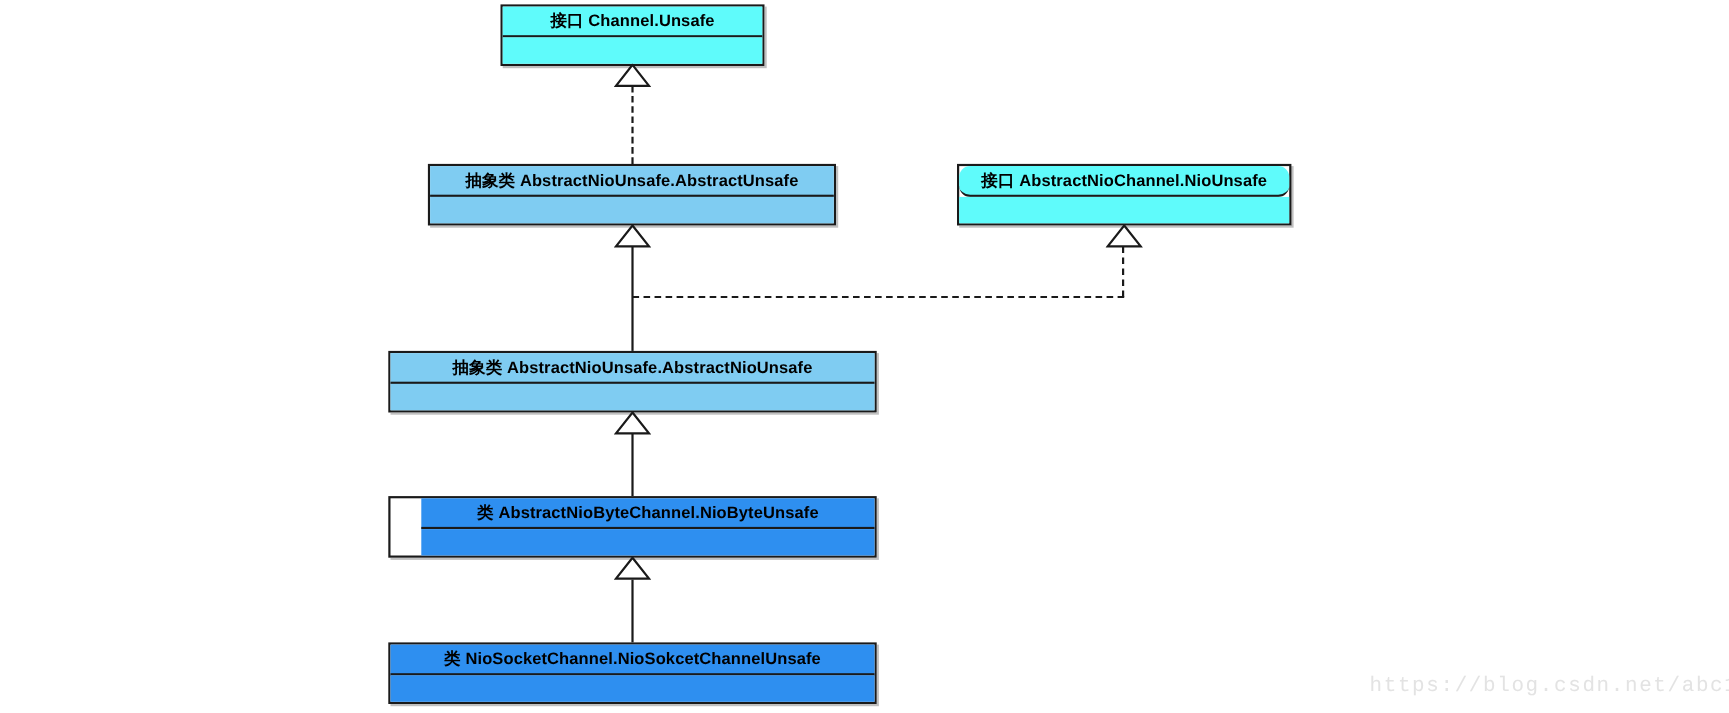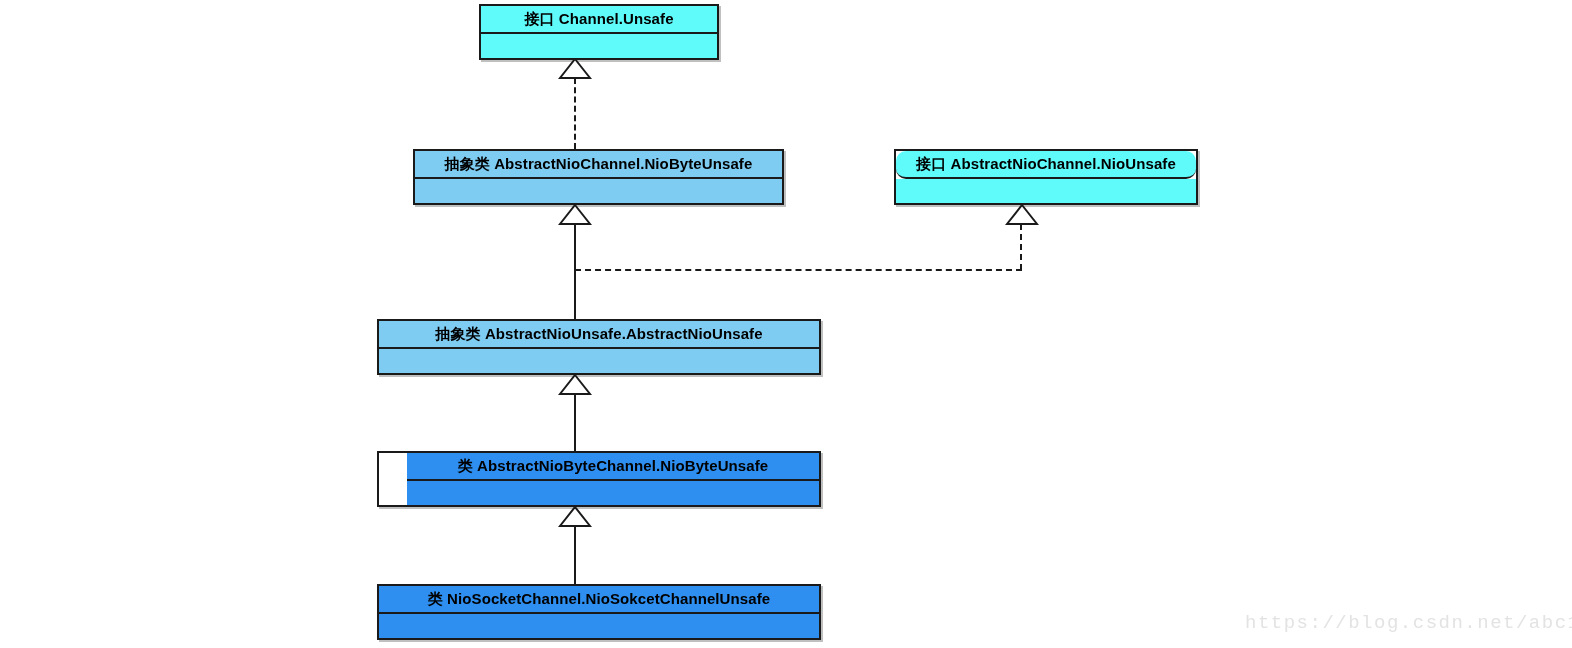--- a/index.html
+++ b/index.html
@@ -17,21 +17,20 @@
     background: #ffffff;
     overflow: hidden;
   }
 
   
   .uml-box {
     position: absolute;
     box-sizing: border-box;
     border: 2px solid #1a1a1a;
     box-shadow: 2px 2px 0 rgba(140,140,140,0.55);
-    margin-left: 24px;
   }
   .uml-box .uml-header {
     box-sizing: border-box;
     width: 100%;
     border-bottom: 2px solid #1a1a1a;
     display: flex;
     align-items: center;
     justify-content: center;
     font-weight: bold;
     font-size: 15px;
@@ -93,21 +92,21 @@
 <body>
 
 <div id="canvas">
 
   <div class="uml-box tone-interface" style="left:455px; top:4px; width:240px; height:56px;">
     <div class="uml-header" style="height:28px;">接口 Channel.Unsafe</div>
     <div class="uml-body" style="height:24px;"></div>
   </div>
 
   <div class="uml-box tone-abstract" style="left:389px; top:149px; width:371px; height:56px;">
-    <div class="uml-header" style="height:28px;">抽象类 AbstractNioChannel.NioByteUnsafe</div>
+    <div class="uml-header" style="height:28px;">抽象类 AbstractNioUnsafe.AbstractUnsafe</div>
     <div class="uml-body" style="height:24px;"></div>
   </div>
 
   <div class="uml-box tone-interface" style="left:870px; top:149px; width:304px; height:56px;">
     <div class="uml-header" style="height:28px;border-radius:10px;">接口 AbstractNioChannel.NioUnsafe</div>
     <div class="uml-body" style="height:24px;"></div>
   </div>
 
   <div class="uml-box tone-abstract" style="left:353px; top:319px; width:444px; height:56px;">
     <div class="uml-header" style="height:28px;">抽象类 AbstractNioUnsafe.AbstractNioUnsafe</div>

